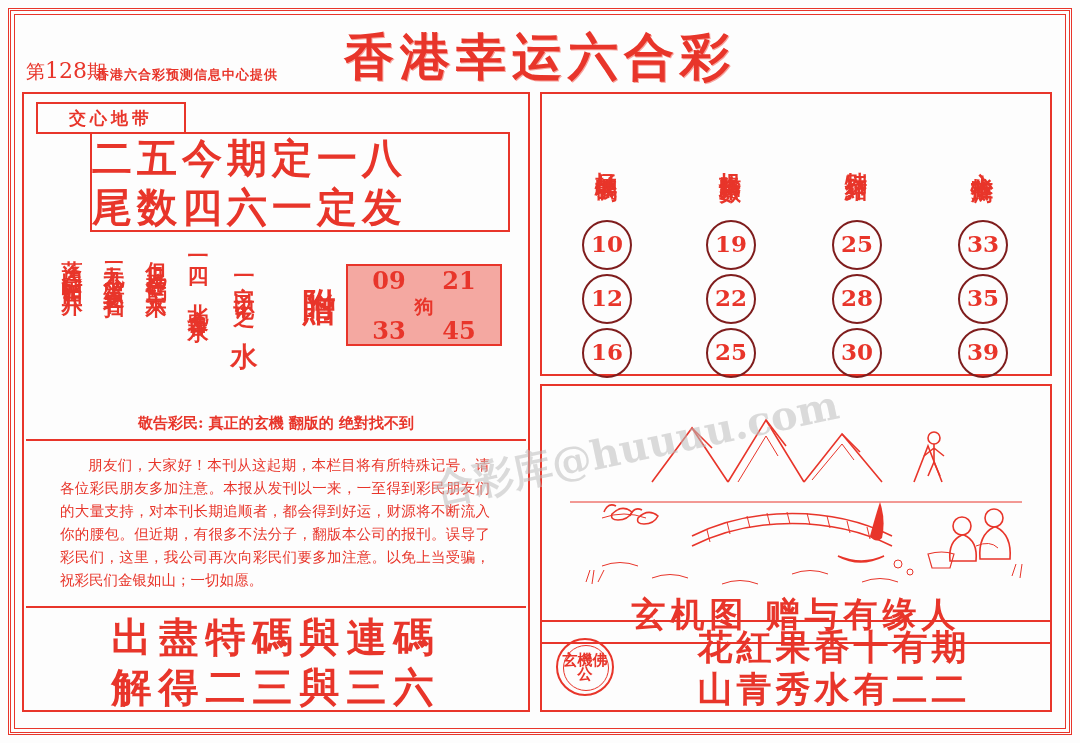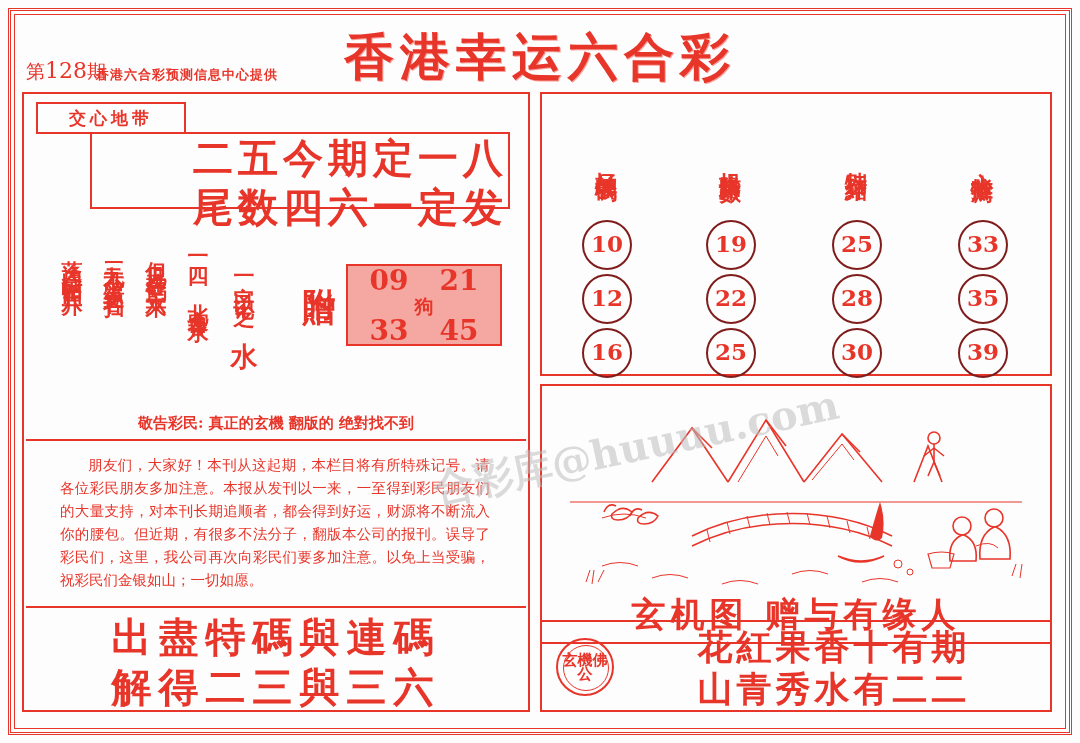--- a/index.html
+++ b/index.html
@@ -76,24 +76,24 @@
   .right-col {
     position: absolute;
     left: 540px; top: 92px;
     width: 512px; height: 620px;
   }
 
   
   .headline-box {
     position: absolute;
     left: 66px; top: 38px;
-    width: 420px; height: 77px;
-    border: 2px solid #e8352a;
-    box-sizing: border-box;
-    text-align: right;
+    width: 420px; height: 100px;
+    border: 2px solid #e8352a;
+    box-sizing: border-box;
+    text-align: left;
     font-family: Liberation Sans, sans-serif;
     font-weight: bold;
     color: #e8352a;
   }
   .headline-box .l1, .headline-box .l2 {
     font-size: 40px;
     letter-spacing: 5px;
     line-height: 49px;
   }
   .tag-stamp {
@@ -145,21 +145,21 @@
     background: #f4a8a1;
     border: 2px solid #e8352a;
     box-sizing: border-box;
     font-family: "DejaVu Serif", "Liberation Serif", serif;
     font-weight: bold;
     color: #e8352a;
   }
   .num-box .row {
     display: flex;
     justify-content: space-around;
-    font-size: 28px;
+    font-size: 24px;
     line-height: 30px;
     padding: 0 6px;
   }
   .num-box .zodiac {
     text-align: center;
     font-size: 19px;
     line-height: 20px;
   }
 
   .notice {

